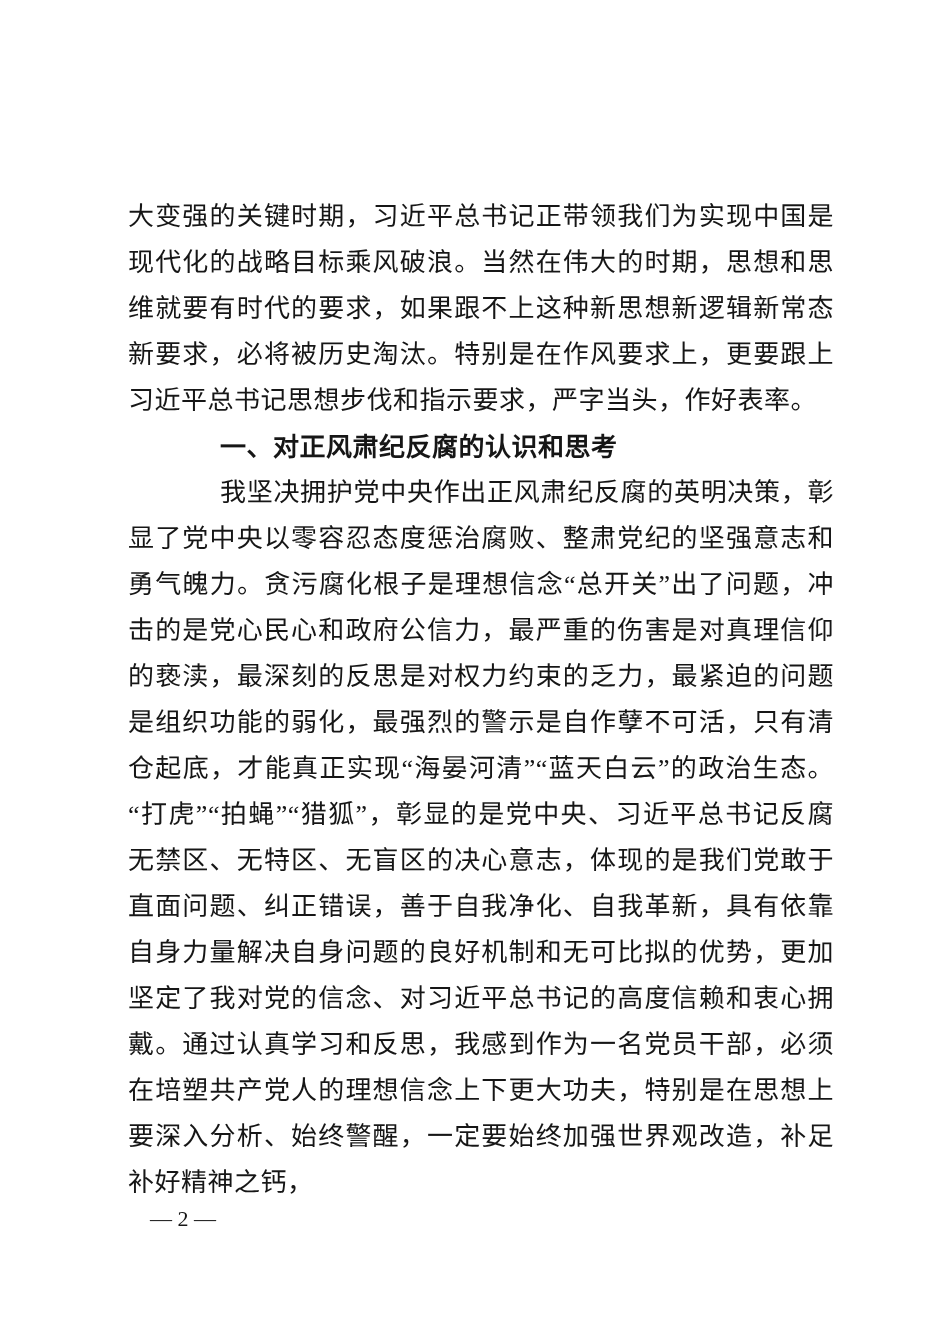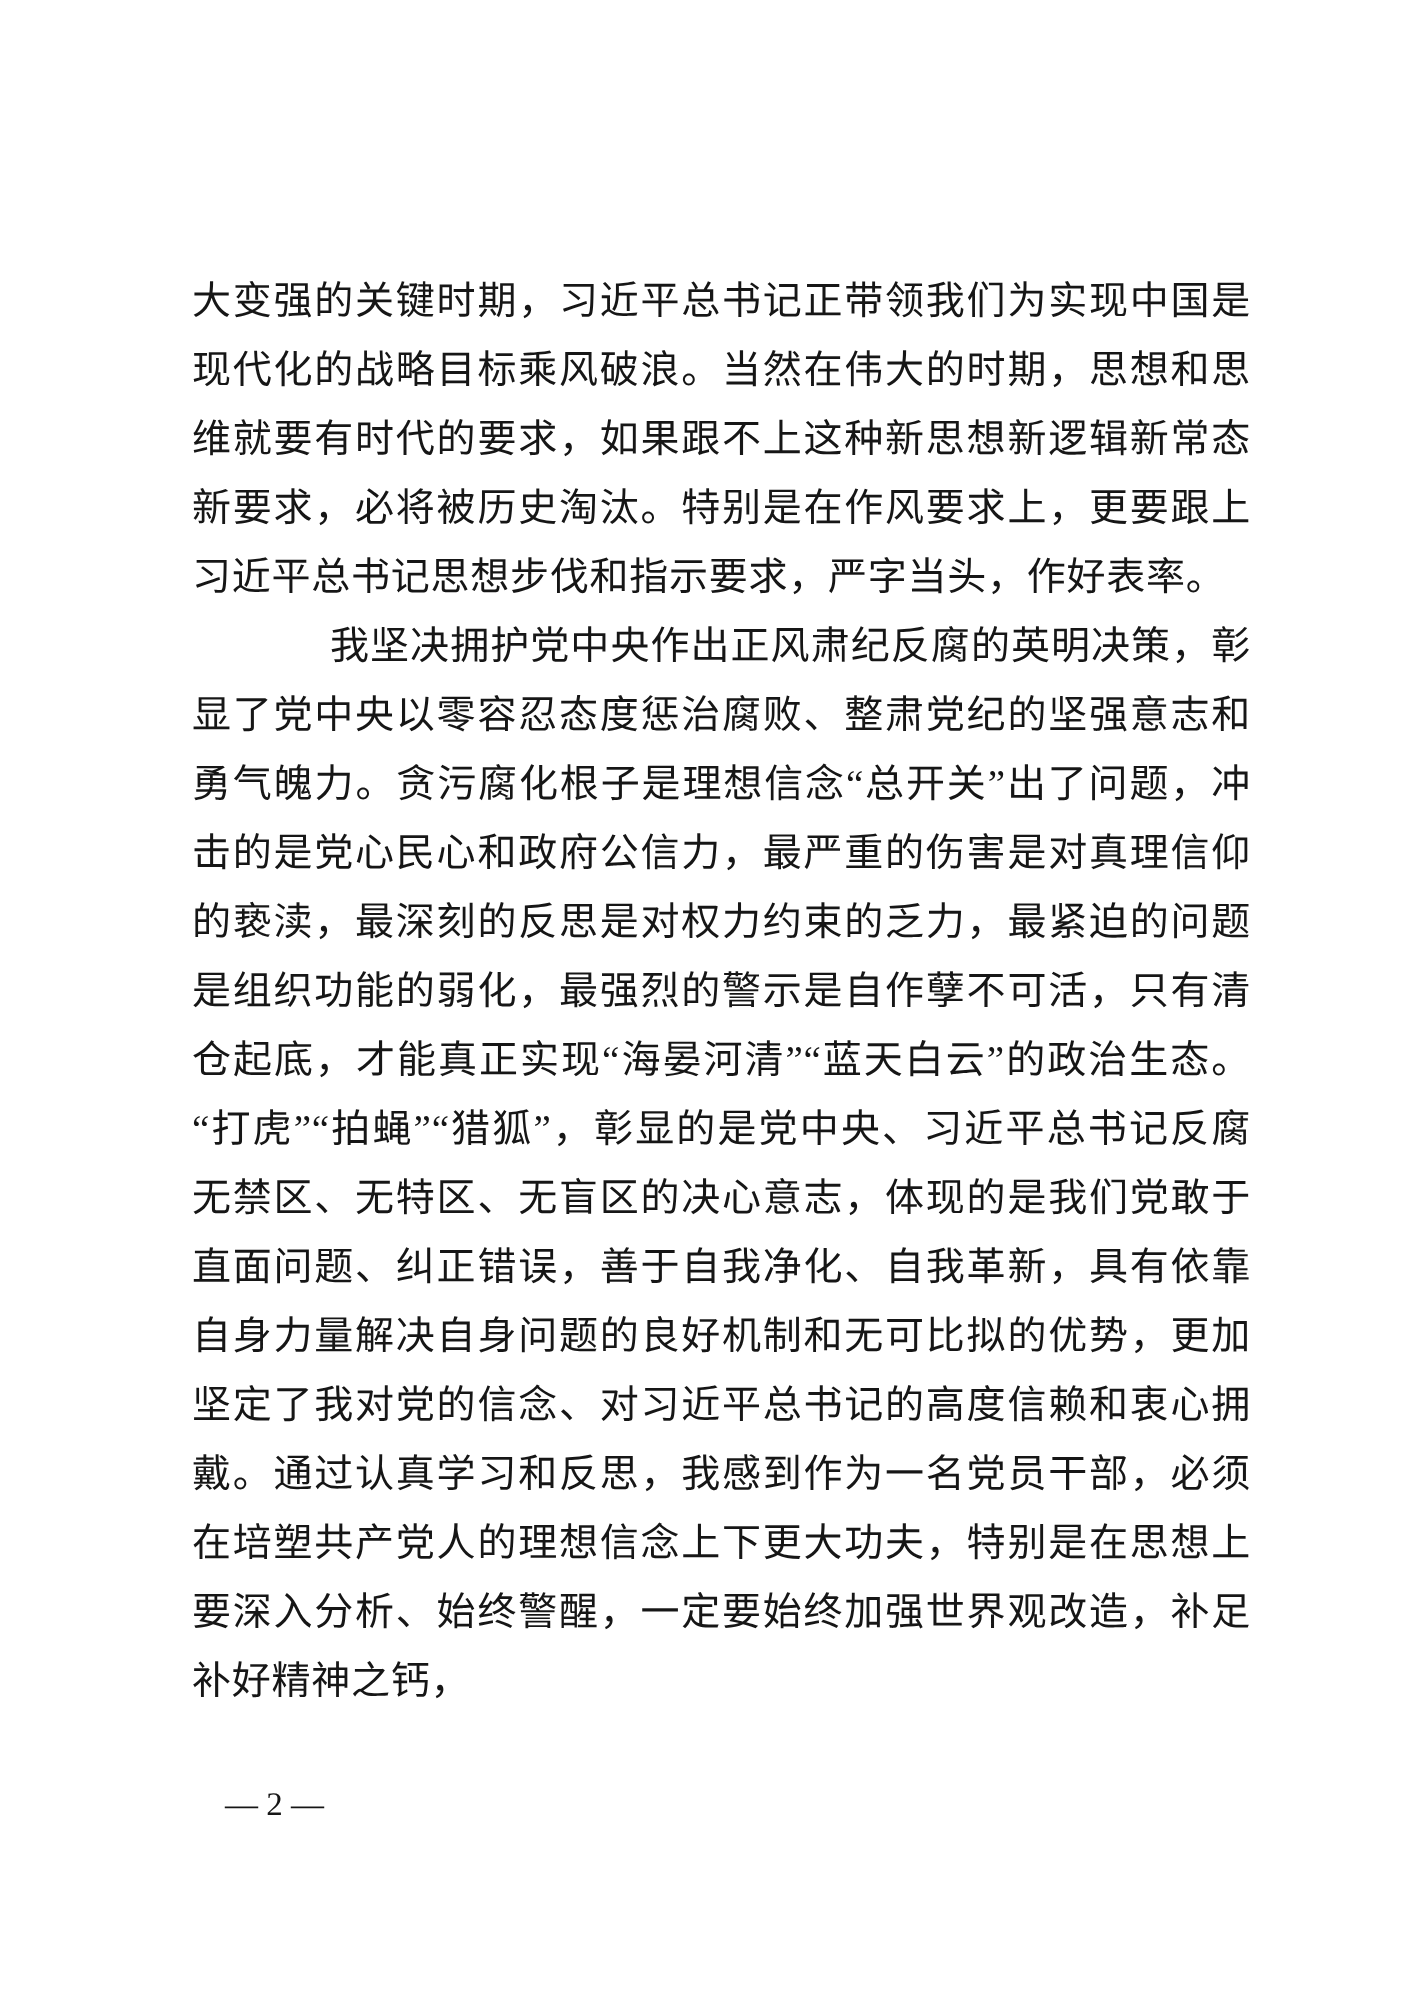--- a/index.html
+++ b/index.html
@@ -12,20 +12,21 @@
     background: #ffffff;
     overflow: hidden;
   }
   .page {
     position: relative;
     width: 950px;
     height: 1036px;
     background: #ffffff;
     color: #161616;
     font-family: "Liberation Serif", "DejaVu Serif", serif;
+    margin-top: 16px;
   }
   .content {
     position: absolute;
     left: 128px;
     top: 178px;
     width: 706px;
   }
   .para {
     margin: 0;
     font-size: 26px;
@@ -59,16 +60,17 @@
     color: #161616;
     font-family: "Liberation Serif", "DejaVu Serif", serif;
   }
 </style>
 </head>
 <body>
 
 <div class="page">
   <div class="content">
     <p class="para continued">大变强的关键时期，习近平总书记正带领我们为实现中国是现代化的战略目标乘风破浪。当然在伟大的时期，思想和思维就要有时代的要求，如果跟不上这种新思想新逻辑新常态新要求，必将被历史淘汰。特别是在作风要求上，更要跟上习近平总书记思想步伐和指示要求，严字当头，作好表率。</p>
+    <h2 class="section-heading">一、对正风肃纪反腐的认识和思考</h2>
     <p class="para indented">我坚决拥护党中央作出正风肃纪反腐的英明决策，彰显了党中央以零容忍态度惩治腐败、整肃党纪的坚强意志和勇气魄力。贪污腐化根子是理想信念“总开关”出了问题，冲击的是党心民心和政府公信力，最严重的伤害是对真理信仰的亵渎，最深刻的反思是对权力约束的乏力，最紧迫的问题是组织功能的弱化，最强烈的警示是自作孽不可活，只有清仓起底，才能真正实现“海晏河清”“蓝天白云”的政治生态。“打虎”“拍蝇”“猎狐”，彰显的是党中央、习近平总书记反腐无禁区、无特区、无盲区的决心意志，体现的是我们党敢于直面问题、纠正错误，善于自我净化、自我革新，具有依靠自身力量解决自身问题的良好机制和无可比拟的优势，更加坚定了我对党的信念、对习近平总书记的高度信赖和衷心拥戴。通过认真学习和反思，我感到作为一名党员干部，必须在培塑共产党人的理想信念上下更大功夫，特别是在思想上要深入分析、始终警醒，一定要始终加强世界观改造，补足补好精神之钙，</p>
   </div>
   <div class="page-footer">— 2 —</div>
 </div>
 
 </body></html>

